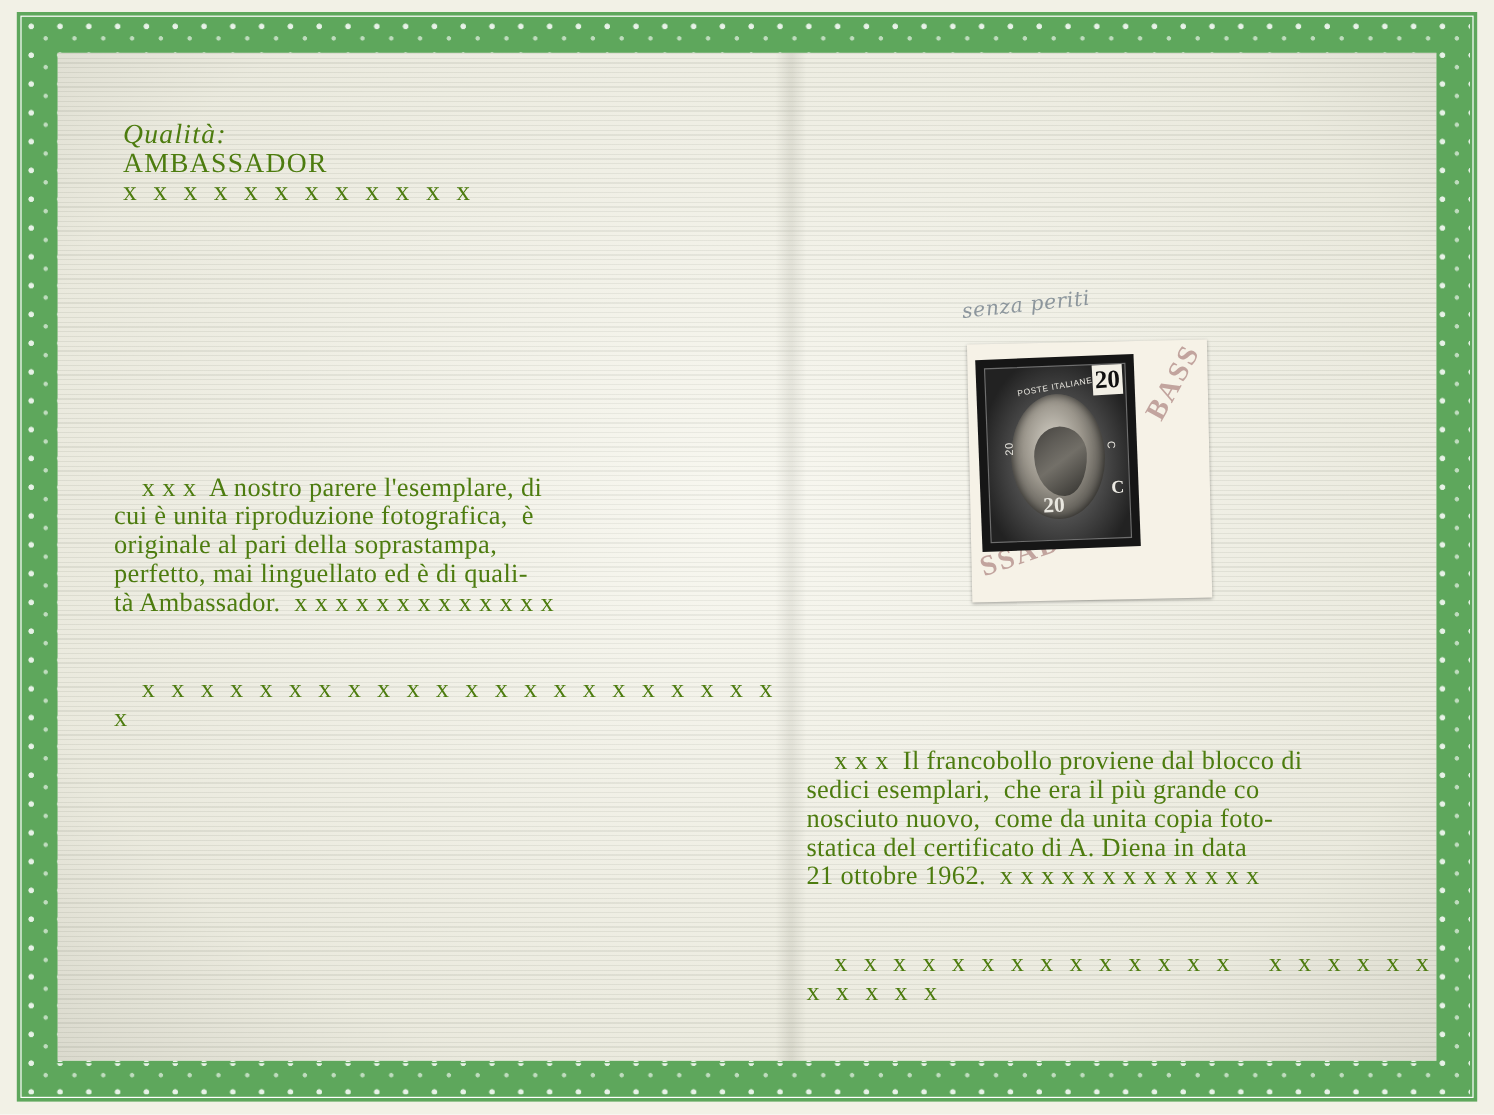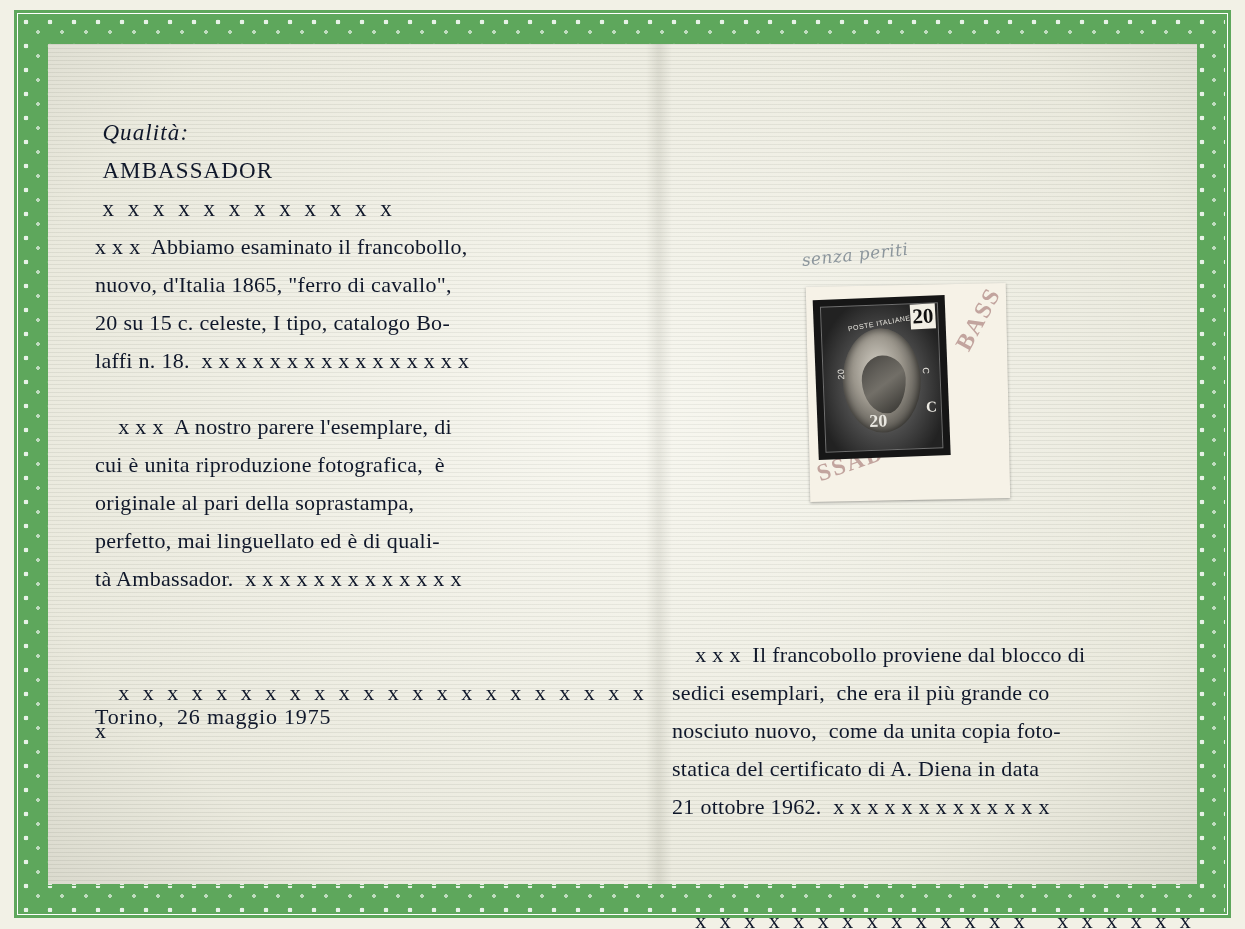--- a/index.html
+++ b/index.html
@@ -85,24 +85,24 @@
     top: 0;
     width: 26px;
     height: 840px;
     background: linear-gradient(to right, rgba(150,150,135,0) 0%, rgba(140,140,125,0.22) 45%, rgba(140,140,125,0.22) 55%, rgba(150,150,135,0) 100%);
     pointer-events: none;
   }
 
   
   .txt {
     position: absolute;
-    color: #0f172a;
+    color: #4d7c0f;
     font-family: "Liberation Serif", serif;
     font-size: 22px;
-    line-height: 38px;
+    line-height: 24px;
     letter-spacing: 0.3px;
     white-space: pre-wrap;
     z-index: 3;
   }
   .quality-line {
     left: 75px;
     top: 76px;
     font-size: 23px;
     letter-spacing: 1.1px;
   }
@@ -261,36 +261,31 @@
   <div class="paper">
     <div class="fold"></div>
   </div>
 
   <div class="txt quality-line">
     <span class="lab">Qualità:</span>
     <span>AMBASSADOR</span>
     <span class="xline">x x x x x x x x x x x x</span>
   </div>
 
-  <div class="txt para1">x x x  Abbiamo esaminato il francobollo,
-nuovo, d'Italia 1865, "ferro di cavallo",
-20 su 15 c. celeste, I tipo, catalogo Bo-
-laffi n. 18.  x x x x x x x x x x x x x x x x</div>
 
   <div class="txt para2">
     <span>x x x  A nostro parere l'esemplare, di
 cui è unita riproduzione fotografica,  è
 originale al pari della soprastampa,
 perfetto, mai linguellato ed è di quali-
 tà Ambassador.  x x x x x x x x x x x x x</span>
     <br>
     <span class="xline">x x x x x x x x x x x x x x x x x x x x x x x</span>
   </div>
 
-  <div class="txt place-date">Torino,  26 maggio 1975</div>
 
   <div class="txt para3">
     <span>x x x  Il francobollo proviene dal blocco di
 sedici esemplari,  che era il più grande co
 nosciuto nuovo,  come da unita copia foto-
 statica del certificato di A. Diena in data
 21 ottobre 1962.  x x x x x x x x x x x x x</span>
     <br>
     <span class="xline">x x x x x x x x x x x x x x   x x x x x x x x x x x</span>
   </div>

